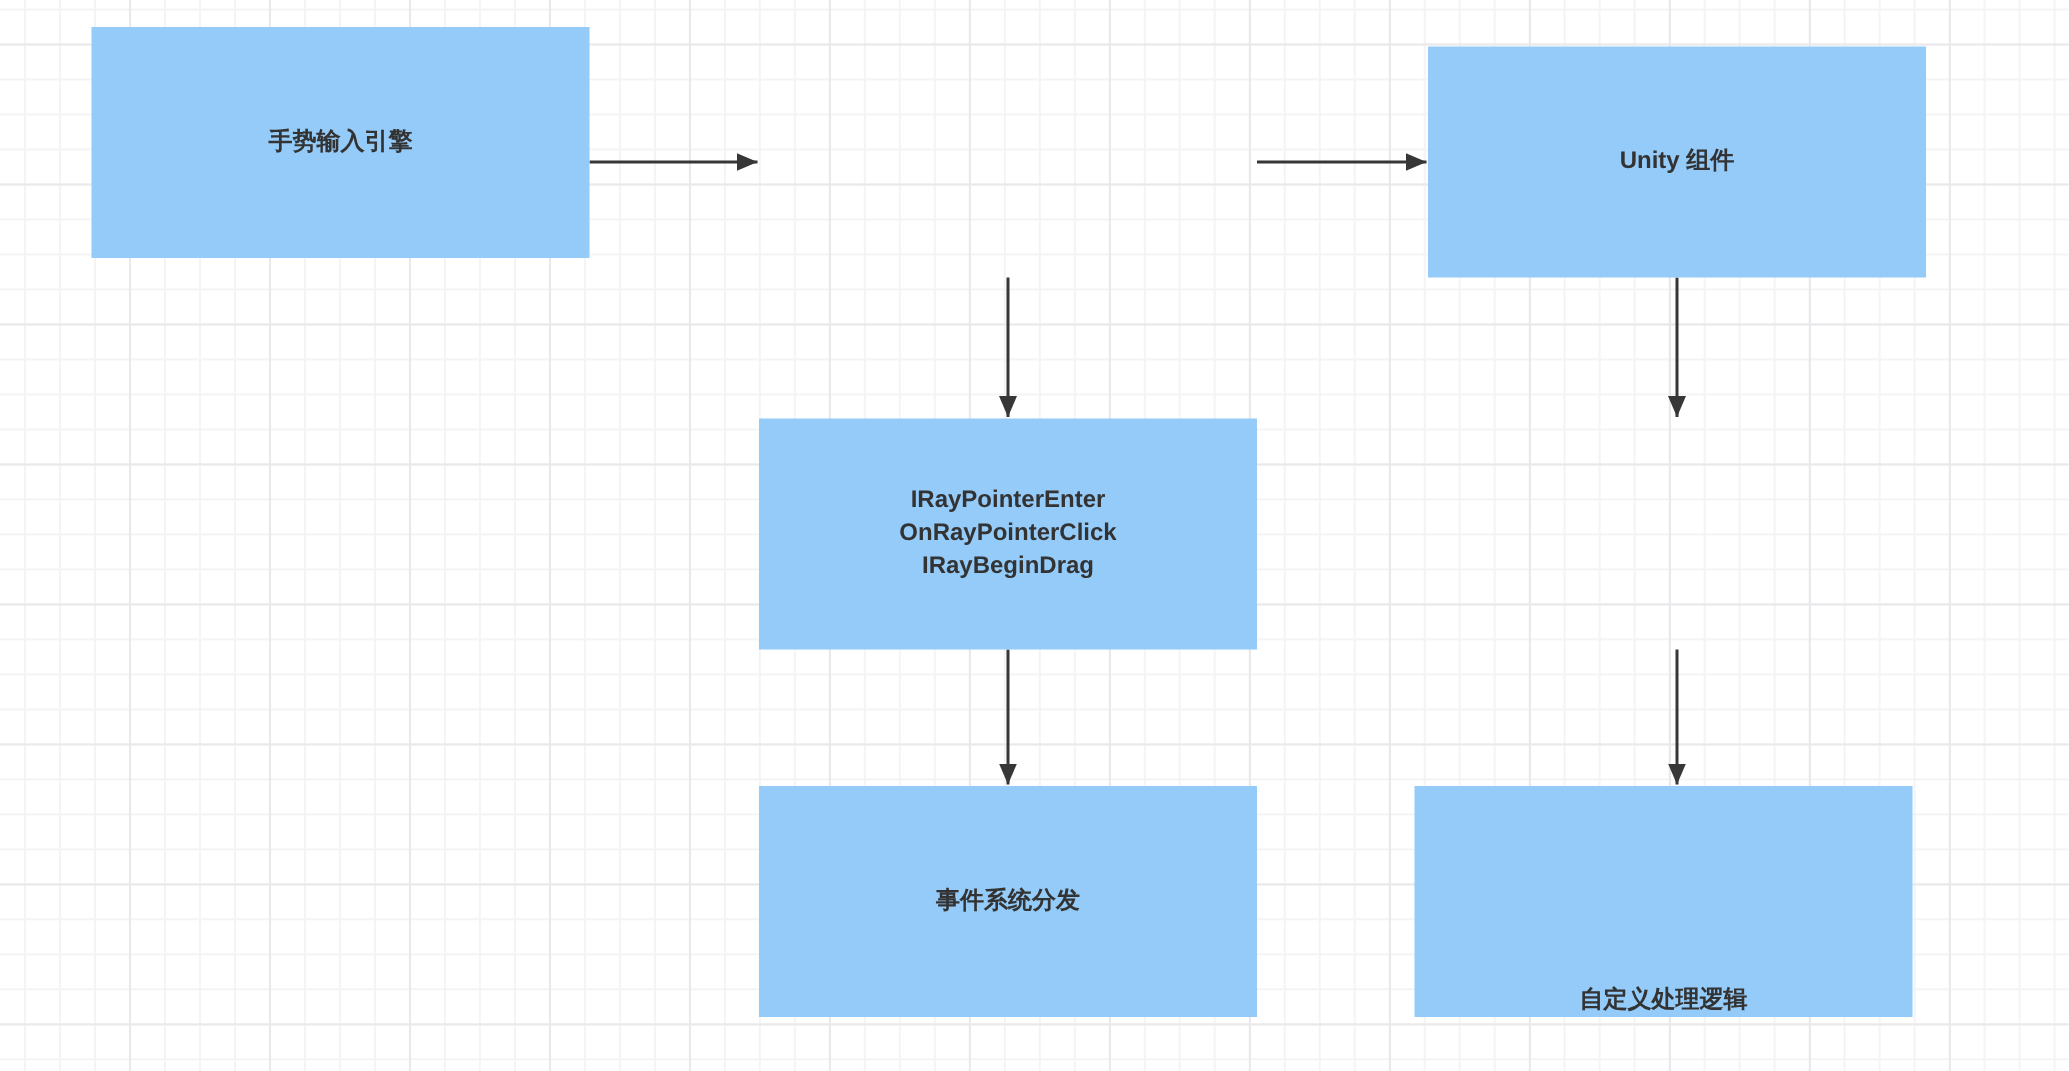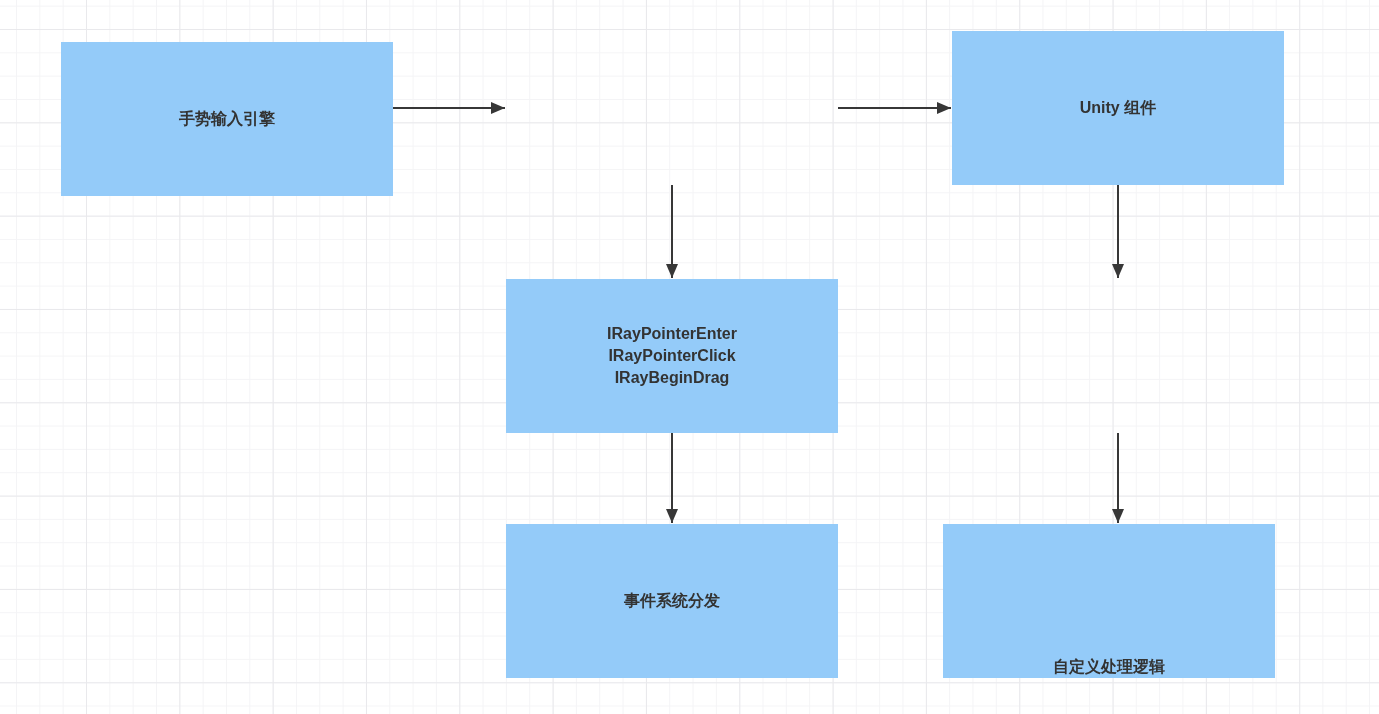--- a/index.html
+++ b/index.html
@@ -44,21 +44,21 @@
     justify-content: center;
     text-align: center;
     color: #333333;
     font-weight: bold;
     font-size: 16px;
     line-height: 22px;
     cursor: default;
   }
   .node .label span { display: block; }
   
-  .n0 { left: 61px;  top: 42px;  }
+  .n0 { left: 61px;  top: 18px;  }
   .n1 { left: 506px; top: 31px;  }
   .n2 { left: 952px; top: 31px;  }
   .n3 { left: 506px; top: 279px; }
   .n4 { left: 952px; top: 279px; }
   .n5 { left: 506px; top: 524px; }
   .n6 { left: 943px; top: 524px; align-items: flex-end; }
 </style>
 </head>
 <body>
 
@@ -87,21 +87,21 @@
 
   <div class="node n2">
     <div class="label">
       <span>Unity 组件</span>
     </div>
   </div>
 
   <div class="node n3">
     <div class="label">
       <span>IRayPointerEnter</span>
-      <span>IRayPointerClick</span>
+      <span>OnRayPointerClick</span>
       <span>IRayBeginDrag</span>
     </div>
   </div>
 
 
   <div class="node n5">
     <div class="label">
       <span>事件系统分发</span>
     </div>
   </div>

